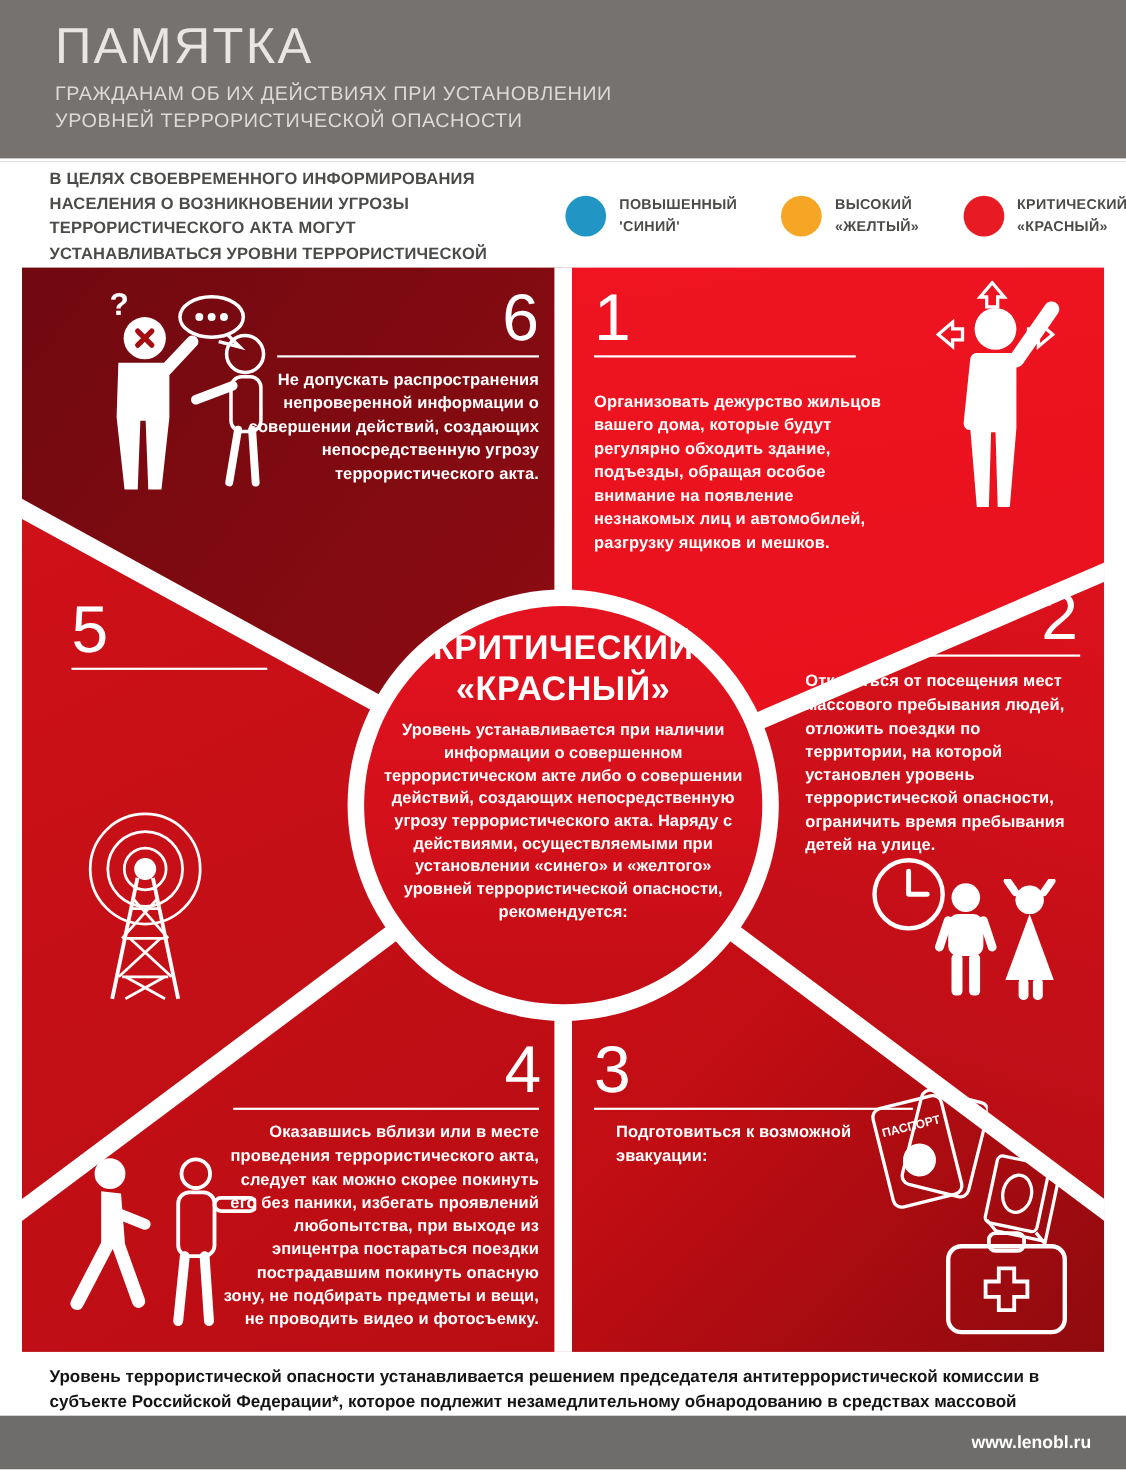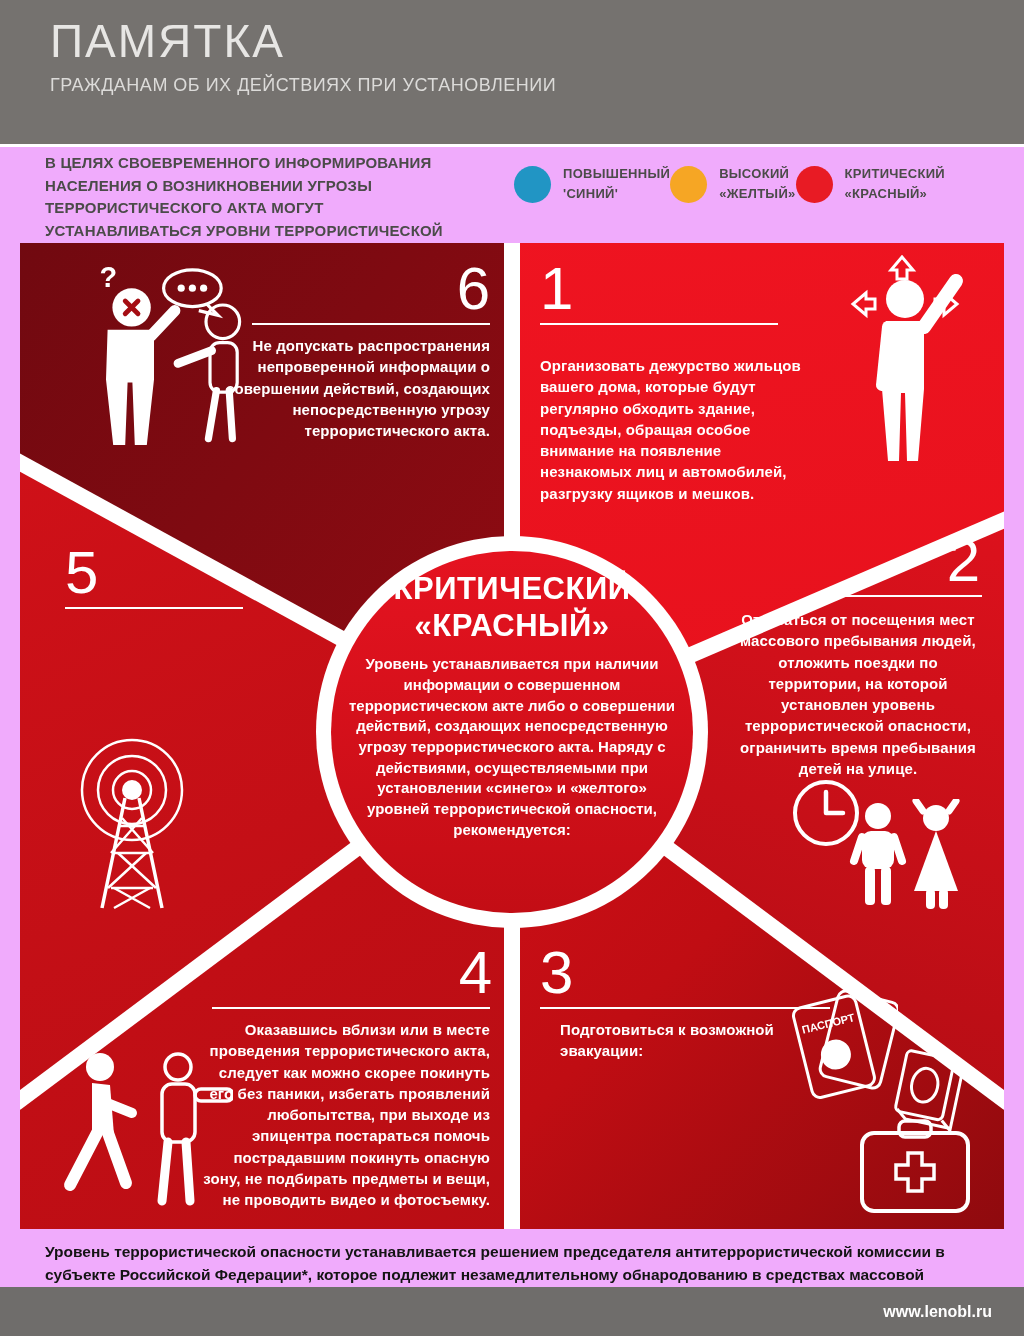--- a/index.html
+++ b/index.html
@@ -1,28 +1,28 @@
 <!DOCTYPE html>
 <html><head>
 <meta charset="utf-8">
 <style>
   html,body{margin:0;padding:0;background:#d9d8d6;}
   *{box-sizing:border-box;}
-  .poster{position:relative;width:1024px;height:1336px;background:#f0abfc;
+  .poster{position:relative;width:1024px;height:1336px;background:#ffffff;
     font-family:"Liberation Sans","DejaVu Sans",sans-serif;overflow:hidden;margin:0 auto;}
 
   
   .header{position:absolute;left:0;top:0;width:1024px;height:147px;background:#75726f;border-bottom:3px solid #ffffff;}
   .header-title{position:absolute;left:50px;top:14px;font-size:46px;letter-spacing:2px;color:#e7e6e4;font-weight:400;}
   .header-sub{position:absolute;left:50px;top:74px;font-size:18px;line-height:1.32;color:#dcdbd9;font-weight:400;letter-spacing:.5px;}
 
   
   .intro{position:absolute;left:45px;top:152px;width:428px;font-size:15px;font-weight:700;
     color:#4b4b49;line-height:1.5;letter-spacing:.2px;}
-  .legend{position:absolute;left:514px;top:164px;display:flex;}
+  .legend{position:absolute;left:514px;top:176px;display:flex;gap:40px;}
   .legend-item{display:flex;align-items:flex-start;}
   .legend-dot{width:37px;height:37px;border-radius:50%;flex:0 0 auto;margin-top:2px;}
   .dot-blue{background:#2195c4;}
   .dot-yellow{background:#f6a624;}
   .dot-red{background:#e81b24;}
   .legend-label{margin-left:12px;font-size:13px;font-weight:700;color:#4b4b49;line-height:1.5;letter-spacing:.3px;}
 
   
   .main{position:absolute;left:20px;top:243px;width:984px;height:986px;background:#ffffff;overflow:hidden;}
   .panel{position:absolute;inset:0;}
@@ -69,20 +69,21 @@
 </style>
 </head>
 <body>
 
 <div class="poster">
 
   <div class="header">
     <div class="header-title">ПАМЯТКА</div>
     <div class="header-sub">
       <div>ГРАЖДАНАМ ОБ  ИХ  ДЕЙСТВИЯХ ПРИ УСТАНОВЛЕНИИ</div>
+      <div>УРОВНЕЙ ТЕРРОРИСТИЧЕСКОЙ ОПАСНОСТИ</div>
     </div>
   </div>
 
   <div class="intro">В ЦЕЛЯХ СВОЕВРЕМЕННОГО ИНФОРМИРОВАНИЯ НАСЕЛЕНИЯ О ВОЗНИКНОВЕНИИ УГРОЗЫ ТЕРРОРИСТИЧЕСКОГО АКТА МОГУТ УСТАНАВЛИВАТЬСЯ УРОВНИ ТЕРРОРИСТИЧЕСКОЙ ОПАСНОСТИ:</div>
 
   <div class="legend">
     <div class="legend-item">
       <div class="legend-dot dot-blue"></div>
       <div class="legend-label">
         <div>ПОВЫШЕННЫЙ</div>
@@ -172,21 +173,21 @@
       <circle cx="70" cy="52" r="34" fill="none" stroke="#fff" stroke-width="2.5"></circle>
       <circle cx="70" cy="52" r="19" fill="none" stroke="#fff" stroke-width="2.5"></circle>
       <circle cx="70" cy="52" r="10" fill="#fff"></circle>
       <path d="M63,60 L40,170 M77,60 L100,170" stroke="#fff" stroke-width="3.5" fill="none"></path>
       <path d="M60,80 L91,115 M80,80 L49,115 M56,115 L94,150 M84,115 L46,150 M52,150 L88,170 M88,150 L52,170" stroke="#fff" stroke-width="2.5" fill="none"></path>
       <path d="M57,88 h26 M53,115 h34 M49,150 h42" stroke="#fff" stroke-width="2.5"></path>
     </svg>
 
     <div class="sec-num" style="right:24px;top:288px;">2</div>
     <div class="sec-rule" style="right:22px;top:352px;width:168px;"></div>
-    <div class="sec-text" style="right:20px;top:366px;width:252px;text-align:center;">Отказаться от посещения мест массового пребывания людей, отложить поездки по территории, на которой установлен уровень террористической опасности, ограничить время пребывания детей на улице.</div>
+    <div class="sec-text" style="right:20px;top:366px;width:252px;text-align:left;">Отказаться от посещения мест массового пребывания людей, отложить поездки по территории, на которой установлен уровень террористической опасности, ограничить время пребывания детей на улице.</div>
     <svg class="icon" style="left:770px;top:534px;" width="72" height="72" viewBox="0 0 72 72">
       <circle cx="36" cy="36" r="31" fill="none" stroke="#fff" stroke-width="4"></circle>
       <path d="M36,36 V15 M36,36 H53" stroke="#fff" stroke-width="4.5" stroke-linecap="round" fill="none"></path>
     </svg>
     <svg class="icon" style="left:828px;top:556px;" width="118" height="112" viewBox="0 0 118 112">
       <circle cx="30" cy="17" r="13" fill="#fff"></circle>
       <rect x="14" y="32" width="32" height="38" rx="9" fill="#fff"></rect>
       <rect x="17" y="68" width="10" height="38" rx="4" fill="#fff"></rect>
       <rect x="33" y="68" width="10" height="38" rx="4" fill="#fff"></rect>
       <line x1="14" y1="38" x2="6" y2="62" stroke="#fff" stroke-width="8" stroke-linecap="round"></line>
@@ -194,21 +195,21 @@
       <circle cx="88" cy="19" r="13" fill="#fff"></circle>
       <line x1="75" y1="12" x2="68" y2="2" stroke="#fff" stroke-width="7" stroke-linecap="round"></line>
       <line x1="101" y1="12" x2="108" y2="2" stroke="#fff" stroke-width="7" stroke-linecap="round"></line>
       <path d="M88,32 L66,92 h44 z" fill="#fff"></path>
       <rect x="78" y="90" width="9" height="20" rx="4" fill="#fff"></rect>
       <rect x="91" y="90" width="9" height="20" rx="4" fill="#fff"></rect>
     </svg>
 
     <div class="sec-num" style="left:430px;top:700px;width:42px;text-align:right;">4</div>
     <div class="sec-rule" style="left:192px;top:764px;width:278px;"></div>
-    <div class="sec-text" style="left:172px;top:776px;width:298px;text-align:right;">Оказавшись вблизи или в месте проведения террористического акта, следует как можно скорее покинуть его без паники, избегать проявлений любопытства, при выходе из эпицентра постараться помочь пострадавшим покинуть опасную зону, не подбирать предметы и вещи, не проводить видео и фотосъемку.</div>
+    <div class="sec-text" style="left:172px;top:776px;width:298px;text-align:right;">Оказавшись вблизи или в месте проведения террористического акта, следует как можно скорее покинуть его без паники, избегать проявлений любопытства, при выходе из эпицентра постараться поездки пострадавшим покинуть опасную зону, не подбирать предметы и вещи, не проводить видео и фотосъемку.</div>
     <svg class="icon" style="left:38px;top:808px;" width="175" height="155" viewBox="0 0 175 155">
       <circle cx="42" cy="16" r="14" fill="#fff"></circle>
       <path d="M34,32 L52,34 L56,84 L34,80 z" fill="#fff"></path>
       <line x1="44" y1="50" x2="74" y2="62" stroke="#fff" stroke-width="10" stroke-linecap="round"></line>
       <line x1="40" y1="80" x2="12" y2="134" stroke="#fff" stroke-width="12" stroke-linecap="round"></line>
       <line x1="50" y1="82" x2="68" y2="132" stroke="#fff" stroke-width="12" stroke-linecap="round"></line>
       <circle cx="120" cy="16" r="13" fill="none" stroke="#fff" stroke-width="3.5"></circle>
       <rect x="104" y="33" width="33" height="58" rx="10" fill="none" stroke="#fff" stroke-width="3.5"></rect>
       <rect x="137" y="38" width="38" height="12" rx="6" fill="none" stroke="#fff" stroke-width="3.5"></rect>
       <path d="M110,91 L104,150" stroke="#fff" stroke-width="9" stroke-linecap="round" fill="none"></path>

